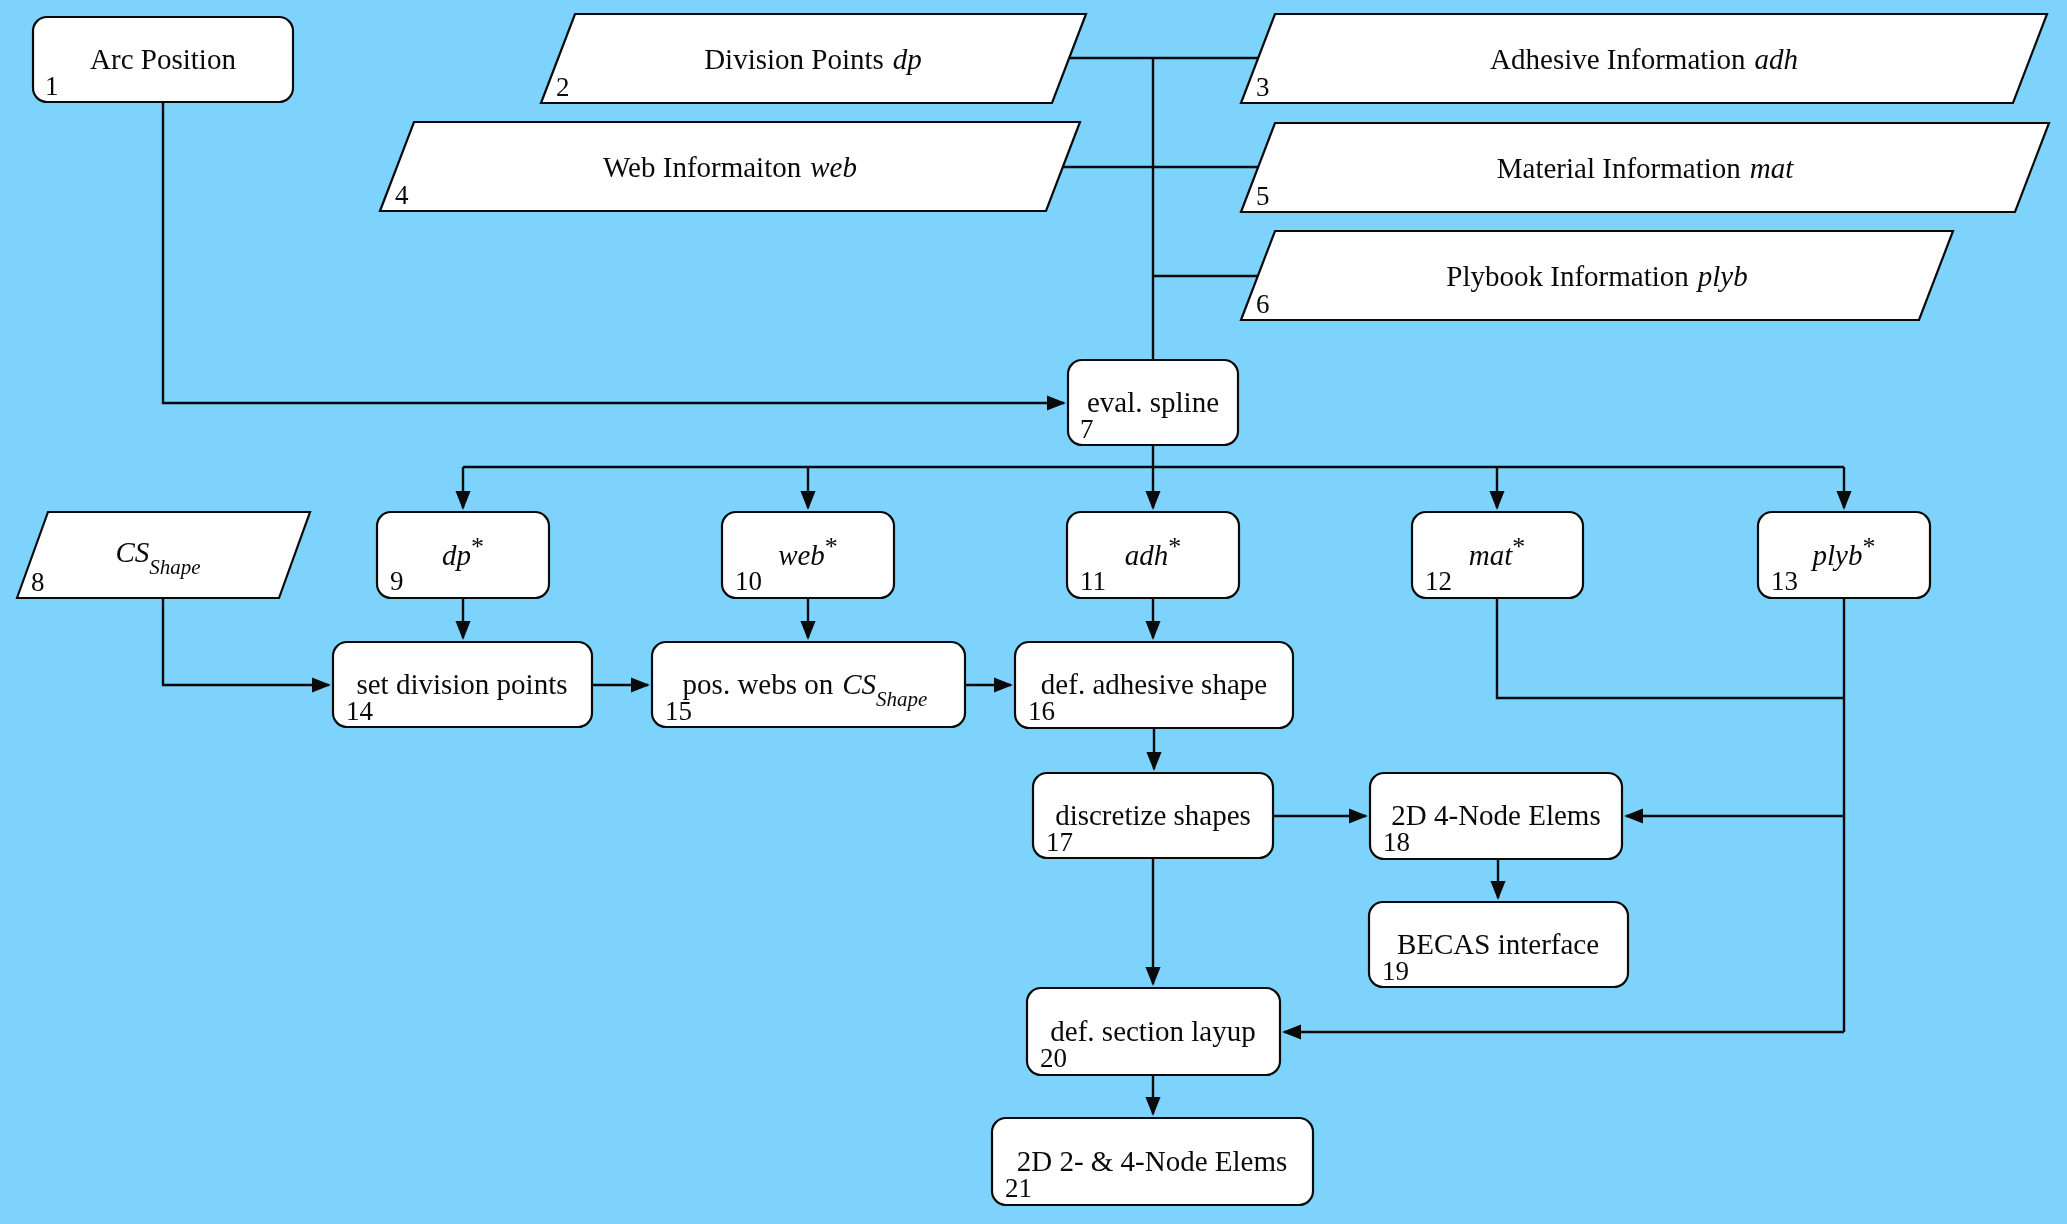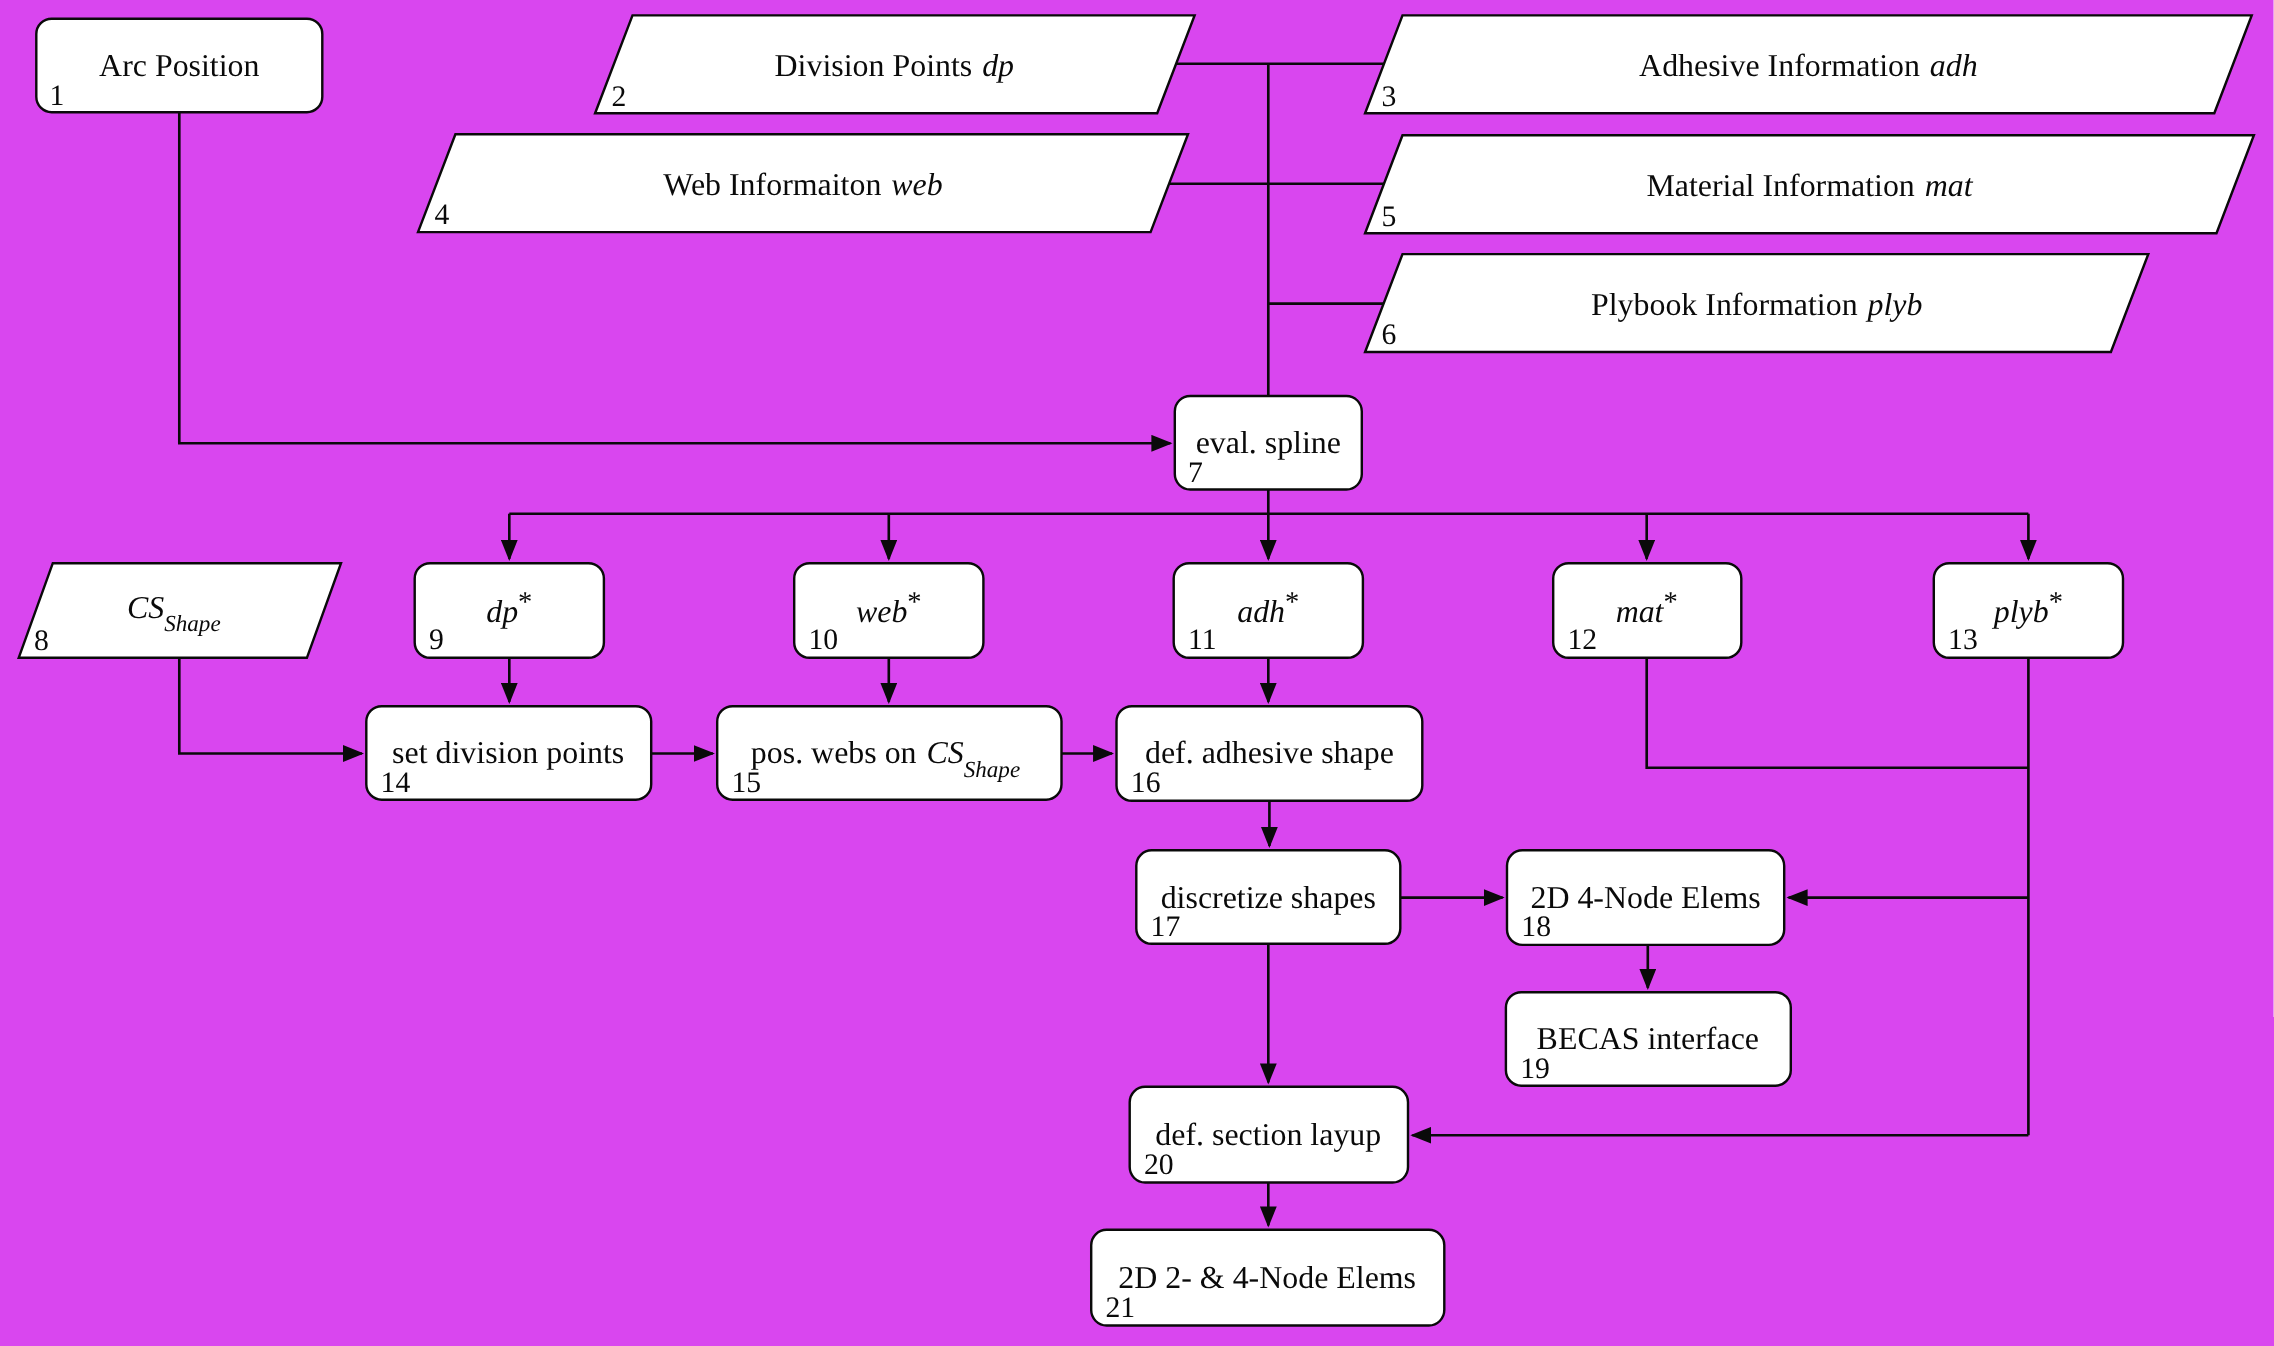--- a/index.html
+++ b/index.html
@@ -4,21 +4,21 @@
 <style>
   html, body {
     margin: 0;
     padding: 0;
     background: #ffffff;
   }
   .canvas-wrap {
     position: relative;
     width: 2067px;
     height: 1224px;
-    background: #d946ef;
+    background: #7dd3fc;
     font-family: "Liberation Serif", "DejaVu Serif", serif;
   }
   svg text {
     font-family: "Liberation Serif", "DejaVu Serif", serif;
     fill: #0a0a0a;
   }
   .node-label { font-size: 29px; }
   .node-num   { font-size: 27px; }
   .mathvar    { font-style: italic; }
   .shape {

